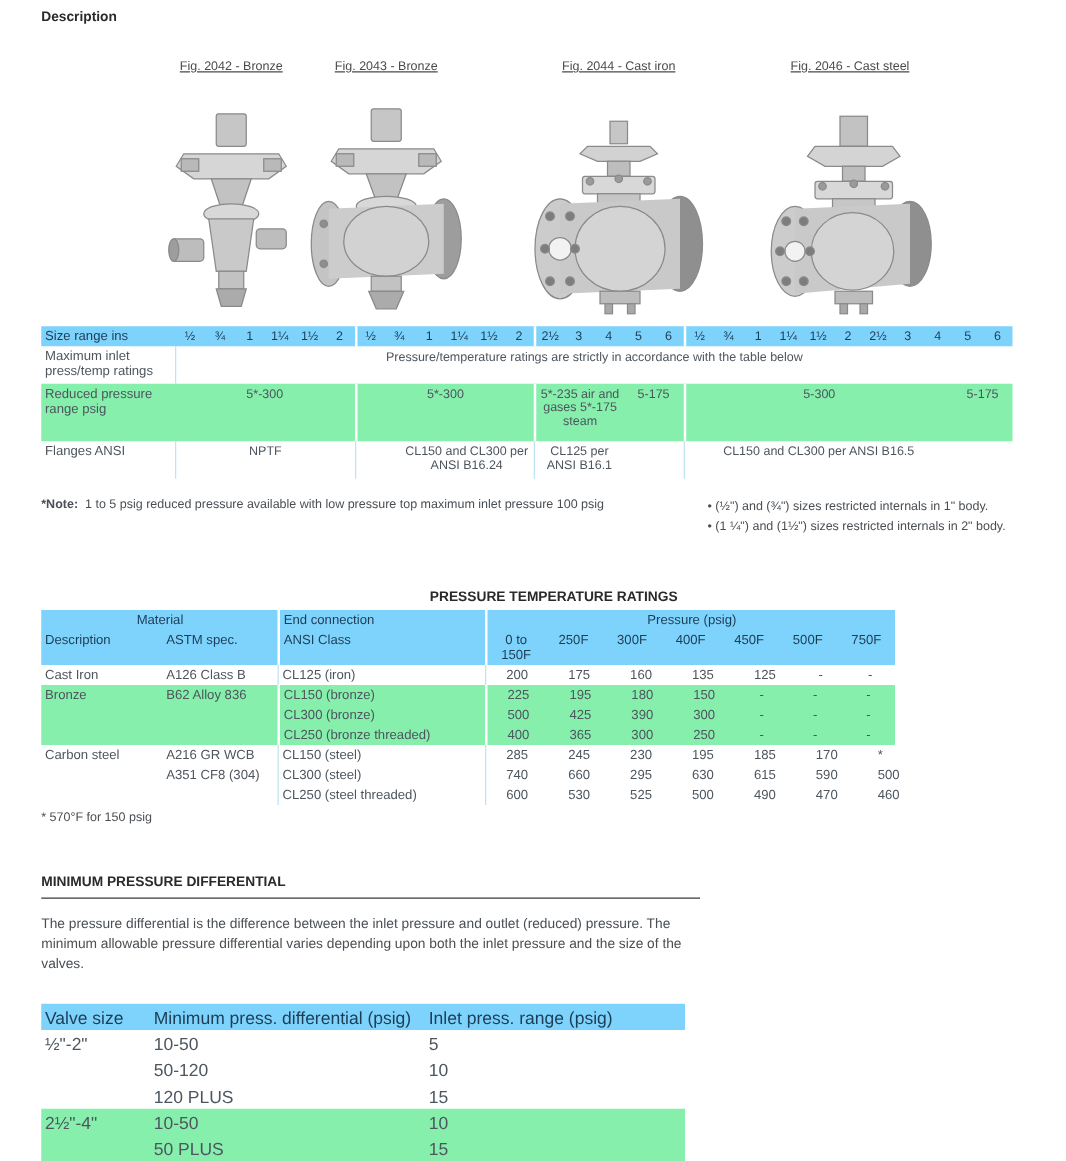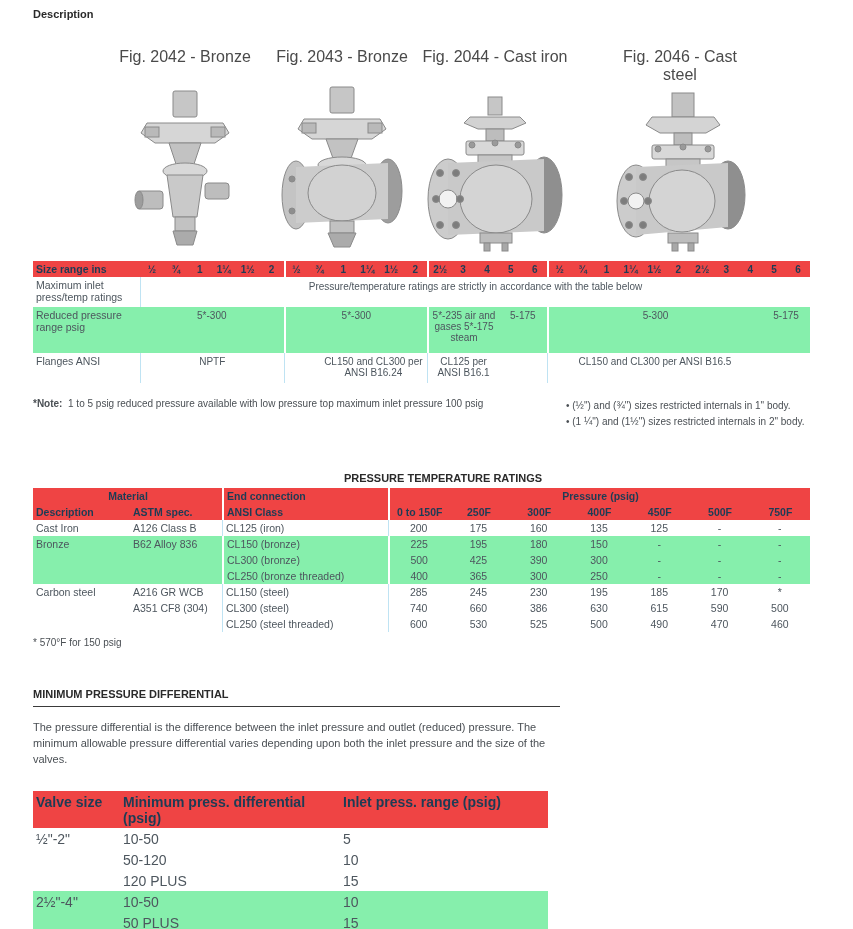--- a/index.html
+++ b/index.html
@@ -2,43 +2,43 @@
 <html><head>
 <meta charset="utf-8">
 <style>
   html,body{margin:0;padding:0;background:#fff;}
   body{width:853px;height:929px;overflow:hidden;font-family:"Liberation Sans","DejaVu Sans",sans-serif;color:#4d565e;}
   .page{padding:8px 0 0 33px;width:820px;}
   .h-bold{font-size:11px;font-weight:bold;color:#2a2a2a;}
   
   .figs{position:relative;height:233px;margin-top:2px;}
   .figblock{position:absolute;top:0;width:150px;height:100%;display:flex;flex-direction:column;justify-content:space-between;align-items:center;text-align:center;}
-  .figcap{font-size:16px;color:#4a4a4a;margin-top:26px;}
-  
-  .blue{background:#ef4444;color:#1d3c55;font-weight:bold;}
+  .figcap{font-size:10px;color:#4a4a4a;margin-top:26px;text-decoration:underline;}
+  
+  .blue{background:#7dd3fc;color:#1d3c55;font-weight:normal;}
   .tint{background:#86efac;}
   
   .sz{width:777px;font-size:10px;margin-top:6px;}
   .szrow{display:grid;grid-template-columns:107px repeat(28,1fr);width:777px;}
   .szrow .lab{padding:2px 2px 2px 3px;font-size:10.5px;}
   .sz-h .lab{font-size:10.5px;}
   .sz-c{text-align:center;padding:3px 0 2px 0;font-size:10px;}
   .gsep{border-left:2px solid #fff;}
   .cell{text-align:center;padding:3px 2px;}
   .wsep{border-left:2px solid #fff;}
   .bsep{border-left:1px solid #bfe3f3;}
   .mih{min-height:30px;}
   .rph{min-height:46px;}
   .flh{min-height:30px;}
   
   .noterow{display:flex;margin-top:15px;font-size:10px;color:#4a4f54;}
   .notemain{width:520px;}
   .notebullets{margin-left:13px;width:260px;line-height:16px;}
   .pt{width:777px;font-size:10.5px;}
-  .ptrow{display:grid;grid-template-columns:97px 92px 166px repeat(7,1fr);width:777px;}
+  .ptrow{display:grid;grid-template-columns:97px 92px 166px repeat(7,1fr);width:683px;}
   .ptrow div{padding:2px 2px 2px 3px;}
   .ptrow .num{text-align:center;padding:2px 16px;}
   .ptrow .thc{text-align:center;}
   .sp2{grid-column:span 2;text-align:center;}
   .sp7{grid-column:span 7;text-align:center;}
   .vl{border-left:1px solid #bfe3f3;}
   .tint .vl, .tintrow .vl{border-left:2px solid #fff;}
   .foot{font-size:10px;margin-top:5px;color:#4a4f54;}
   
   .mpd-title{margin-top:40px;}
@@ -71,21 +71,21 @@
             <polygon points="34,88 70,88 64,130 40,130" fill="#c9c9c9"></polygon>
             <rect x="4" y="104" width="26" height="18" rx="3" fill="#bdbdbd"></rect>
             <ellipse cx="6" cy="113" rx="4" ry="9" fill="#9d9d9d"></ellipse>
             <rect x="72" y="96" width="24" height="16" rx="3" fill="#bdbdbd"></rect>
             <rect x="42" y="130" width="20" height="14" fill="#c2c2c2"></rect>
             <polygon points="40,144 64,144 60,158 44,158" fill="#ababab"></polygon>
           </g>
         </svg>
       </div>
     </div>
-    <div class="figblock" style="left:234px;">
+    <div class="figblock" style="left:201px;">
       <div class="figcap">Fig. 2043 - Bronze</div>
       <div class="svgwrap">
         <svg width="128" height="172" viewBox="0 0 128 172">
           <g stroke="#8a8a8a" stroke-width="1" fill="#cfcfcf">
             <rect x="52" y="4" width="24" height="26" rx="2" fill="#c6c6c6"></rect>
             <polygon points="26,36 102,36 108,46 94,56 34,56 20,46" fill="#d6d6d6"></polygon>
             <rect x="24" y="40" width="14" height="10" fill="#b9b9b9"></rect>
             <rect x="90" y="40" width="14" height="10" fill="#b9b9b9"></rect>
             <polygon points="48,56 80,56 72,78 56,78" fill="#c2c2c2"></polygon>
             <ellipse cx="64" cy="82" rx="24" ry="8" fill="#d8d8d8"></ellipse>
@@ -314,21 +314,21 @@
         <div class="num">185</div>
         <div class="num">170</div>
         <div class="num">*</div>
     </div>
     <div class="ptrow">
       <div></div>
         <div>A351 CF8 (304)</div>
         <div class="vl">CL300 (steel)</div>
       <div class="num vl">740</div>
         <div class="num">660</div>
-        <div class="num">386</div>
+        <div class="num">295</div>
         <div class="num">630</div>
         <div class="num">615</div>
         <div class="num">590</div>
         <div class="num">500</div>
     </div>
     <div class="ptrow">
       <div></div>
         <div></div>
         <div class="vl">CL250 (steel threaded)</div>
       <div class="num vl">600</div>

